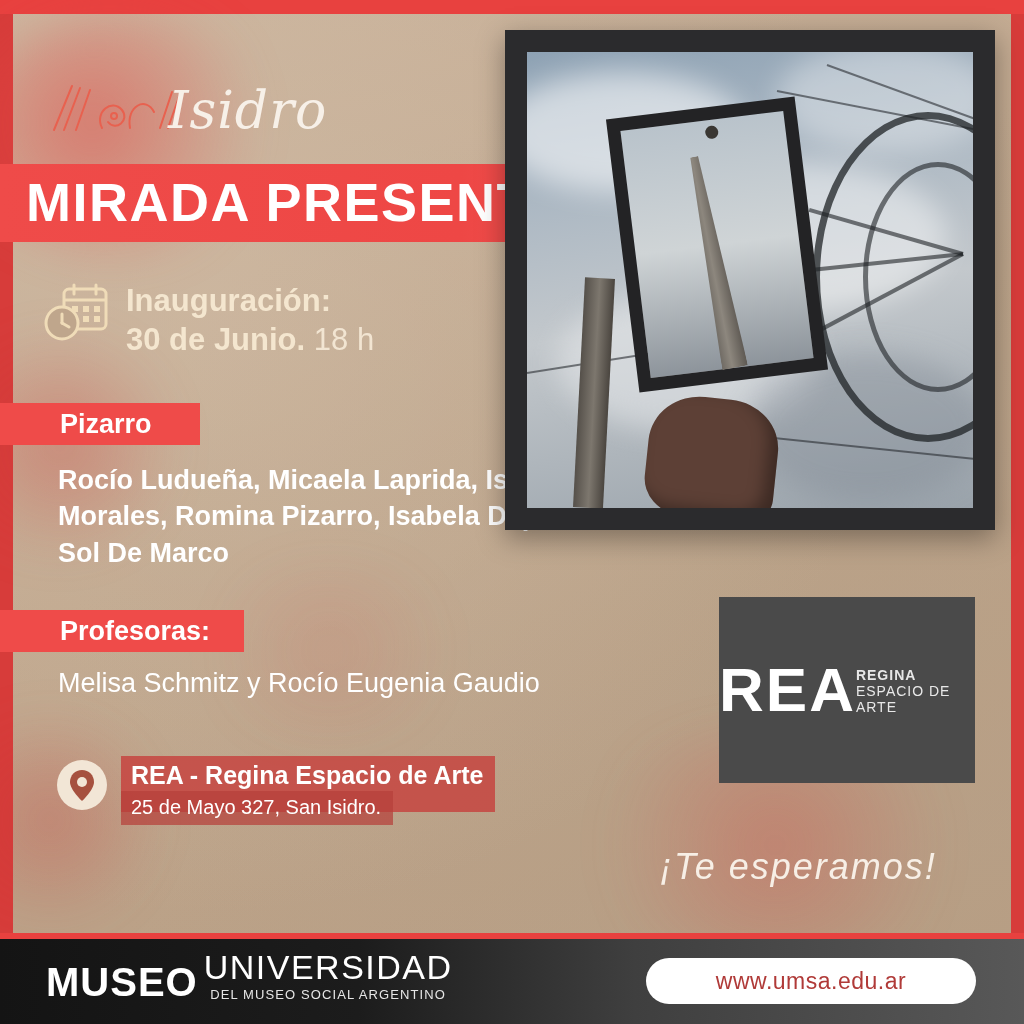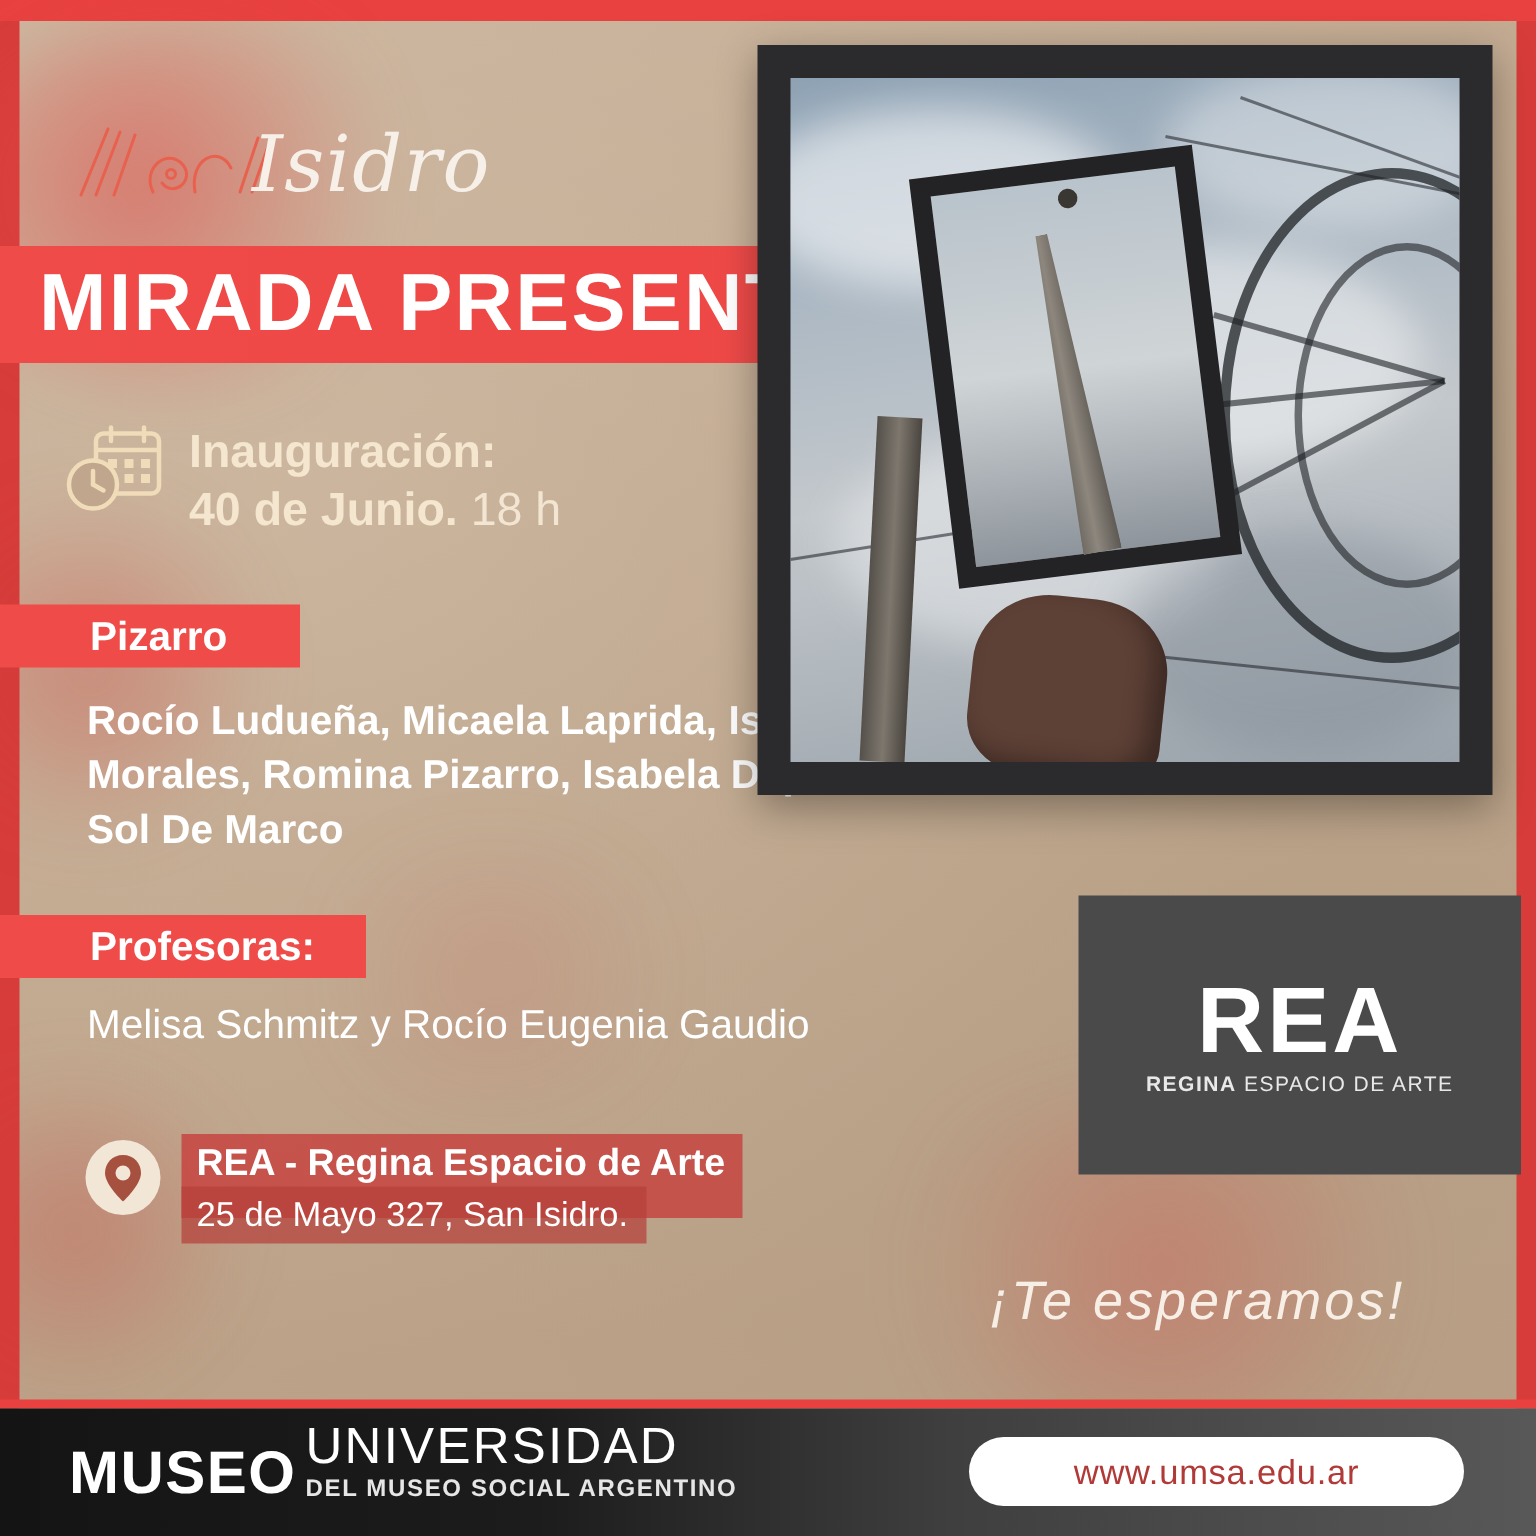--- a/index.html
+++ b/index.html
@@ -118,21 +118,21 @@
     position: absolute; top: 756px; left: 121px;
     background: rgba(198,60,58,0.78);
     padding: 5px 12px 22px 10px;
     font-size: 25px; font-weight: bold; color: #ffffff;
     white-space: nowrap;
   }
   .addr-band {
     position: absolute; top: 791px; left: 121px;
     background: rgba(181,64,58,0.72);
     padding: 5px 12px 6px 10px;
-    font-size: 23px; color: #ffffff;
+    font-size: 20px; color: #ffffff;
     white-space: nowrap;
   }
 
   
   .photo-wrap {
     position: absolute; top: 30px; left: 505px;
     width: 490px; height: 500px;
     background: #2b2b2d;
     padding: 22px;
     box-shadow: 0 8px 26px rgba(0,0,0,0.35);
@@ -202,23 +202,23 @@
     position: absolute; top: 200px; right: 10px; width: 160px; height: 4px;
     background: rgba(30,33,36,0.6); transform-origin: right center;
   }
   .s1 { transform: rotate(-28deg); }
   .s2 { transform: rotate(-6deg); }
   .s3 { transform: rotate(16deg); }
 
   
   .rea-box {
     position: absolute; top: 597px; left: 719px;
-    width: 295px; height: 186px;
+    width: 256px; height: 186px;
     background: #4a4a4a;
-    display: flex; flex-direction: column;
+    display: flex; flex-direction: row;
     align-items: center; justify-content: center;
   }
   .rea-main {
     font-size: 62px; font-weight: bold; color: #ffffff; letter-spacing: 2px;
     line-height: 1;
   }
   .rea-sub {
     margin-top: 2px;
     font-size: 14px; color: #e8e8e8; letter-spacing: 1px;
   }
@@ -246,23 +246,22 @@
   }
   .umsa-u {
     font-size: 40px; font-weight: bold; color: #ffffff; letter-spacing: 1px;
     line-height: 1;
   }
   .umsa-right { margin-left: 6px; }
   .umsa-univ {
     font-size: 34px; color: #ffffff; letter-spacing: 1.5px; line-height: 1;
   }
   .umsa-museo {
-    font-size: 16px; color: #e6e6e6; letter-spacing: 1.1px; margin-top: 3px;
+    font-size: 13px; color: #e6e6e6; letter-spacing: 1.1px; margin-top: 3px;
     text-align: center;
-    font-weight: bold;
   }
   .url-pill {
     position: absolute; bottom: 20px; right: 48px;
     width: 330px; height: 46px;
     background: #ffffff; border-radius: 23px;
     display: flex; align-items: center; justify-content: center;
     font-size: 23px; color: #b03a38; letter-spacing: 0.5px;
   }
 </style>
 </head>
@@ -308,21 +307,21 @@
     <rect x="50" y="33" width="6" height="6" fill="#f0dcb8"></rect>
     <line x1="30" y1="2" x2="30" y2="11" stroke="#f0dcb8" stroke-width="3" stroke-linecap="round"></line>
     <line x1="52" y1="2" x2="52" y2="11" stroke="#f0dcb8" stroke-width="3" stroke-linecap="round"></line>
     <circle cx="18" cy="40" r="16" fill="#bfa68c" stroke="#f0dcb8" stroke-width="3"></circle>
     <line x1="18" y1="31" x2="18" y2="40" stroke="#f0dcb8" stroke-width="3" stroke-linecap="round"></line>
     <line x1="18" y1="40" x2="25" y2="44" stroke="#f0dcb8" stroke-width="3" stroke-linecap="round"></line>
   </svg>
 
   <div class="inaug-label">Inauguración:</div>
   <div class="inaug-date">
-    <b>40 de Junio.</b>
+    <b>30 de Junio.</b>
     <span class="hour">18 h</span>
   </div>
 
   <div class="artistas-band"></div>
   <div class="artistas-label">Pizarro</div>
   <div class="artistas-list">Rocío Ludueña, Micaela Laprida, Isabel Correa Morales, Romina Pizarro, Isabela Dapas, María Sol De Marco</div>
 
   <div class="prof-band"></div>
   <div class="prof-label">Profesoras:</div>
   <div class="prof-names">Melisa Schmitz y Rocío Eugenia Gaudio</div>

